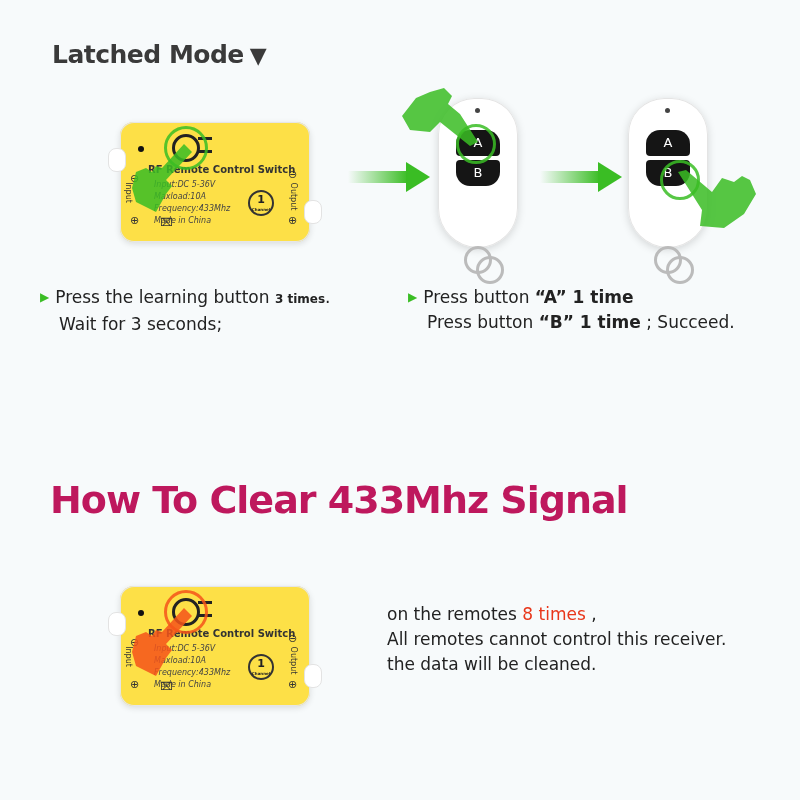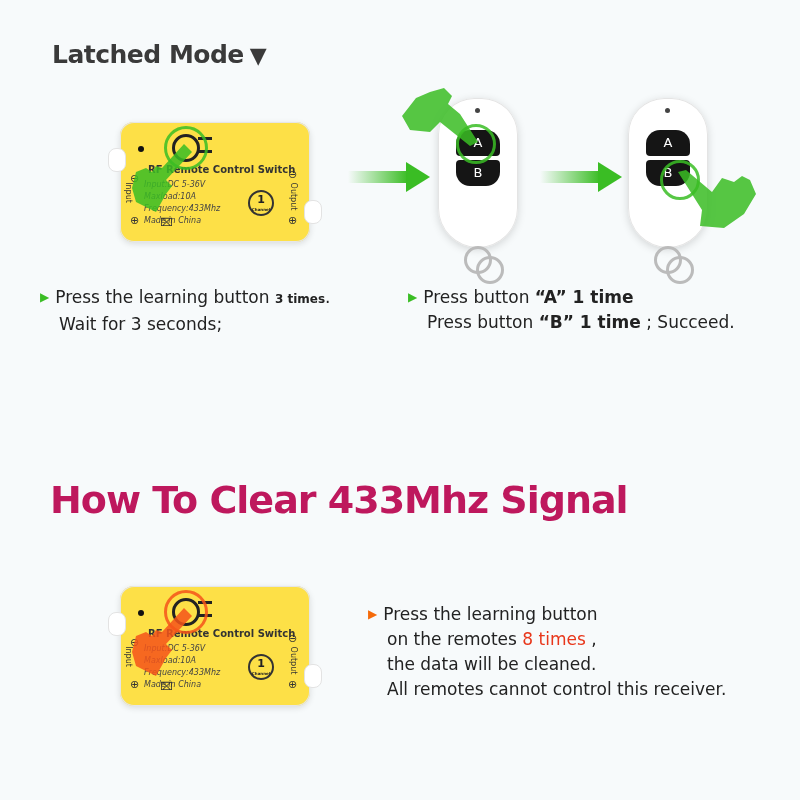--- a/index.html
+++ b/index.html
@@ -42,21 +42,21 @@
     border: 3px solid #222; border-radius: 50%;
   }
   .receiver .btn-bars {
     position: absolute; left: 78px; top: 15px; width: 14px; height: 16px;
     border-top: 3px solid #222; border-bottom: 3px solid #222; box-sizing: border-box;
   }
   .receiver .r-title {
     position: absolute; left: 28px; top: 42px; font-size: 10px; font-weight: bold; color: #333; white-space: nowrap;
   }
   .receiver .spec {
-    position: absolute; left: 24px; font-size: 8px; font-style: italic; color: #444; white-space: nowrap;
+    position: absolute; left: 34px; font-size: 8px; font-style: italic; color: #444; white-space: nowrap;
   }
   .receiver .side-label {
     position: absolute; font-size: 8px; color: #333; transform: rotate(90deg); white-space: nowrap;
   }
   .receiver .pm {
     position: absolute; font-size: 11px; color: #333;
   }
   .receiver .channel {
     position: absolute; left: 128px; top: 68px; width: 22px; height: 22px;
     border: 2px solid #333; border-radius: 50%;
@@ -208,17 +208,16 @@
   <div class="pm" style="left:168px; top:92px;">⊕</div>
   <div class="channel"><span>1</span><small>Channel</small></div>
   <div class="bin">⌧</div>
   <div class="ring-hl" style="left:44px; top:4px; width:38px; height:38px; border:3px solid rgba(245,84,26,0.85);"></div>
   <svg class="hand" style="left:6px; top:10px;" width="80" height="90" viewBox="0 0 80 90">
     <path d="M58 12 L66 20 L40 48 L46 54 L40 62 L30 80 L10 70 L6 56 L10 40 L20 36 L26 40 L30 34 L36 36 Z" fill="#f5541a"></path>
   </svg>
 </div>
 
 <div class="abs step" style="left:368px; top:602px;">
-  <div><span class="bullet orange">▶</span><span>Press the learning button</span></div>
   <div class="indent"><span>on the remotes </span><span class="red">8 times</span><span> ,</span></div>
+  <div class="indent">All remotes cannot control this receiver.</div>
   <div class="indent">the data will be cleaned.</div>
-  <div class="indent">All remotes cannot control this receiver.</div>
 </div>
 
 </body></html>

